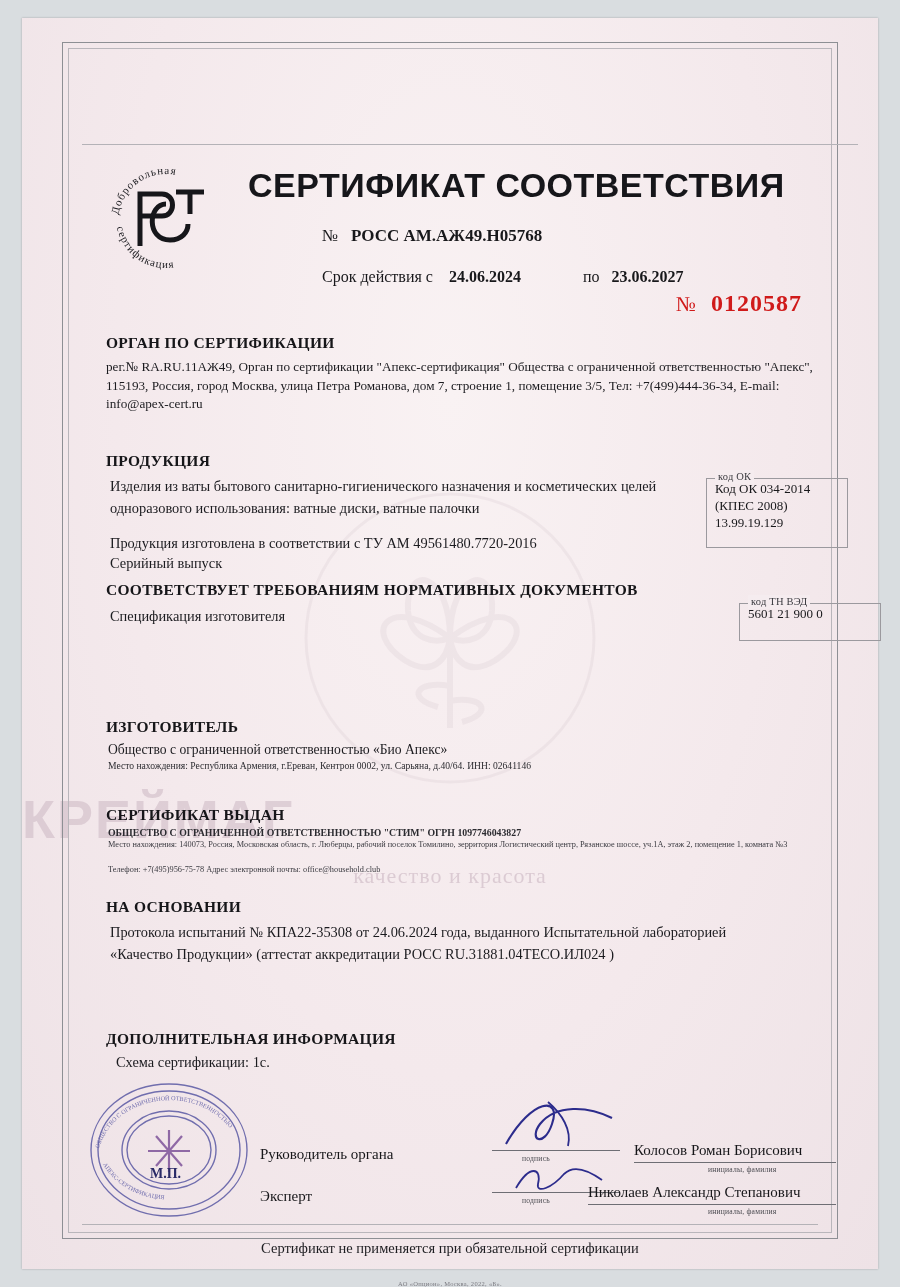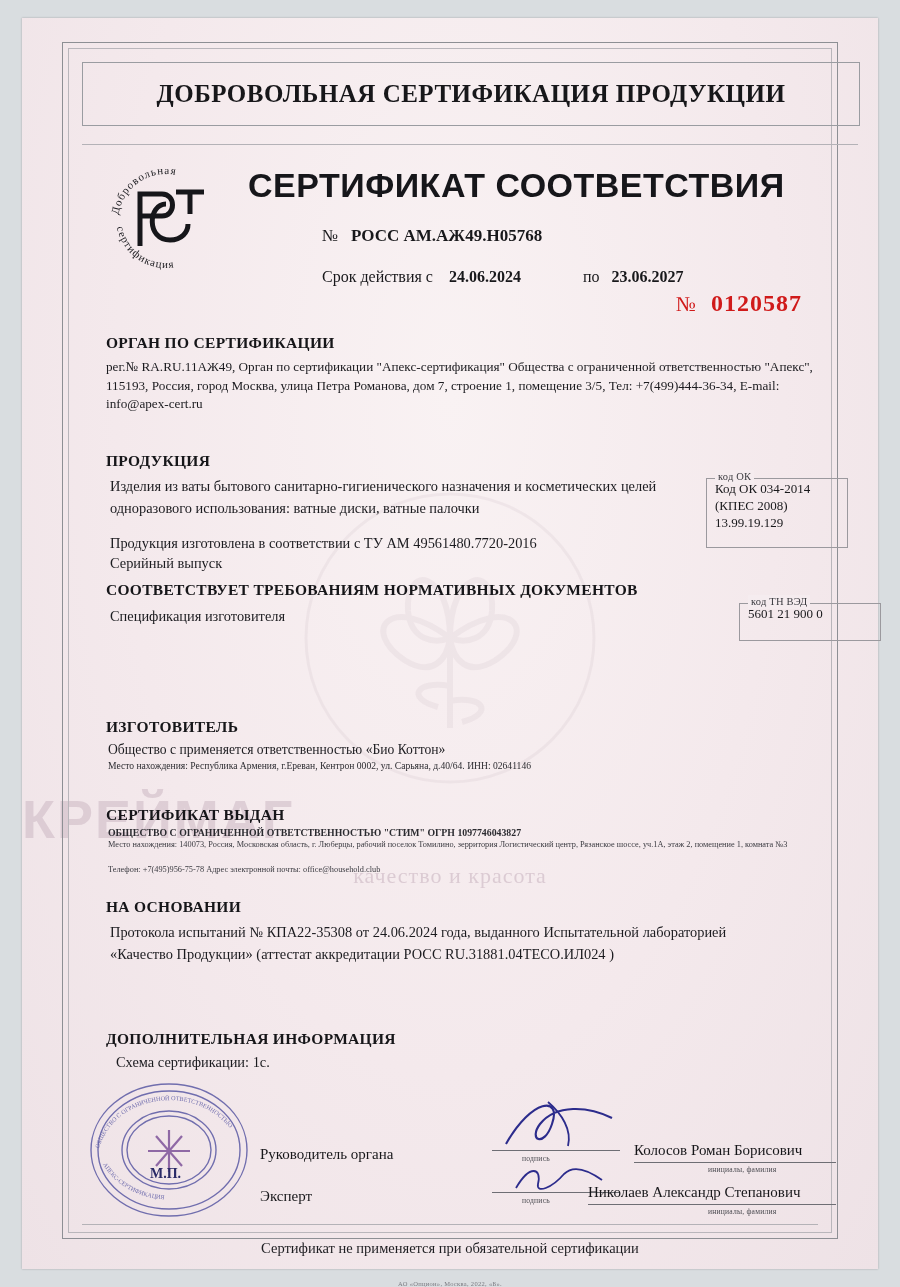--- a/index.html
+++ b/index.html
@@ -162,23 +162,20 @@
       <path d="M100 142 C 122 138, 130 150, 108 156"></path>
     </g>
   </svg>
 
   <div class="wm-text">КРЕЙМАГ</div>
   <div class="wm-text2">качество и красота</div>
 
   <div class="border-outer"></div>
   <div class="border-inner"></div>
 
-  <div class="head-band">
-    <div class="t">ДОБРОВОЛЬНАЯ СЕРТИФИКАЦИЯ ПРОДУКЦИИ</div>
-  </div>
   <div class="head-sub-line"></div>
 
   <div class="logo">
     <svg class="ring-txt" viewBox="0 0 120 118">
       <defs>
         <path id="arcTop" d="M 12 66 A 48 48 0 0 1 108 62"></path>
         <path id="arcBot" d="M 10 60 A 50 50 0 0 0 110 60"></path>
       </defs>
       <text font-size="11" font-family="Liberation Serif, serif" fill="#1c1c20" letter-spacing="1">
         <textPath href="#arcTop" startOffset="6%">Добровольная</textPath>
@@ -233,21 +230,21 @@
 
   <div class="sec-title" style="left:84px;top:563px;text-align:right;">СООТВЕТСТВУЕТ ТРЕБОВАНИЯМ НОРМАТИВНЫХ ДОКУМЕНТОВ</div>
   <div class="body-txt lg" style="left:88px;top:588px;width:560px;font-family:Liberation Serif, serif;">Спецификация  изготовителя</div>
 
   <div class="codebox" style="left:717px;top:585px;width:126px;height:30px;">
     <span class="cap">код ТН ВЭД</span>
     <div>5601 21 900 0</div>
   </div>
 
   <div class="sec-title" style="left:84px;top:700px;">ИЗГОТОВИТЕЛЬ</div>
-  <div class="body-txt" style="left:86px;top:722px;width:740px;font-size:13.6px;">Общество с применяется ответственностью «Био Коттон»</div>
+  <div class="body-txt" style="left:86px;top:722px;width:740px;font-size:13.6px;">Общество с ограниченной ответственностью «Био Апекс»</div>
   <div class="body-txt tiny2" style="left:86px;top:742px;width:740px;">Место нахождения: Республика Армения, г.Ереван, Кентрон 0002, ул. Сарьяна, д.40/64. ИНН: 02641146</div>
 
   <div class="sec-title" style="left:84px;top:788px;">СЕРТИФИКАТ ВЫДАН</div>
   <div class="body-txt tiny2" style="left:86px;top:808px;width:740px;font-weight:700;font-size:9.8px;">ОБЩЕСТВО С ОГРАНИЧЕННОЙ ОТВЕТСТВЕННОСТЬЮ "СТИМ" ОГРН 1097746043827</div>
   <div class="body-txt tiny" style="left:86px;top:822px;width:740px;">Место нахождения: 140073, Россия, Московская область, г. Люберцы, рабочий поселок Томилино, зерритория Логистический центр, Рязанское шоссе, уч.1А, этаж 2, помещение 1, комната №3</div>
   <div class="body-txt tiny" style="left:86px;top:847px;width:740px;">Телефон: +7(495)956-75-78 Адрес электронной почты: office@household.club</div>
 
   <div class="sec-title" style="left:84px;top:880px;">НА ОСНОВАНИИ</div>
   <div class="body-txt lg" style="left:88px;top:904px;width:680px;">Протокола испытаний № КПА22-35308 от 24.06.2024 года, выданного Испытательной лабораторией «Качество Продукции» (аттестат аккредитации РОСС RU.31881.04ТЕСО.ИЛ024 )</div>
 

